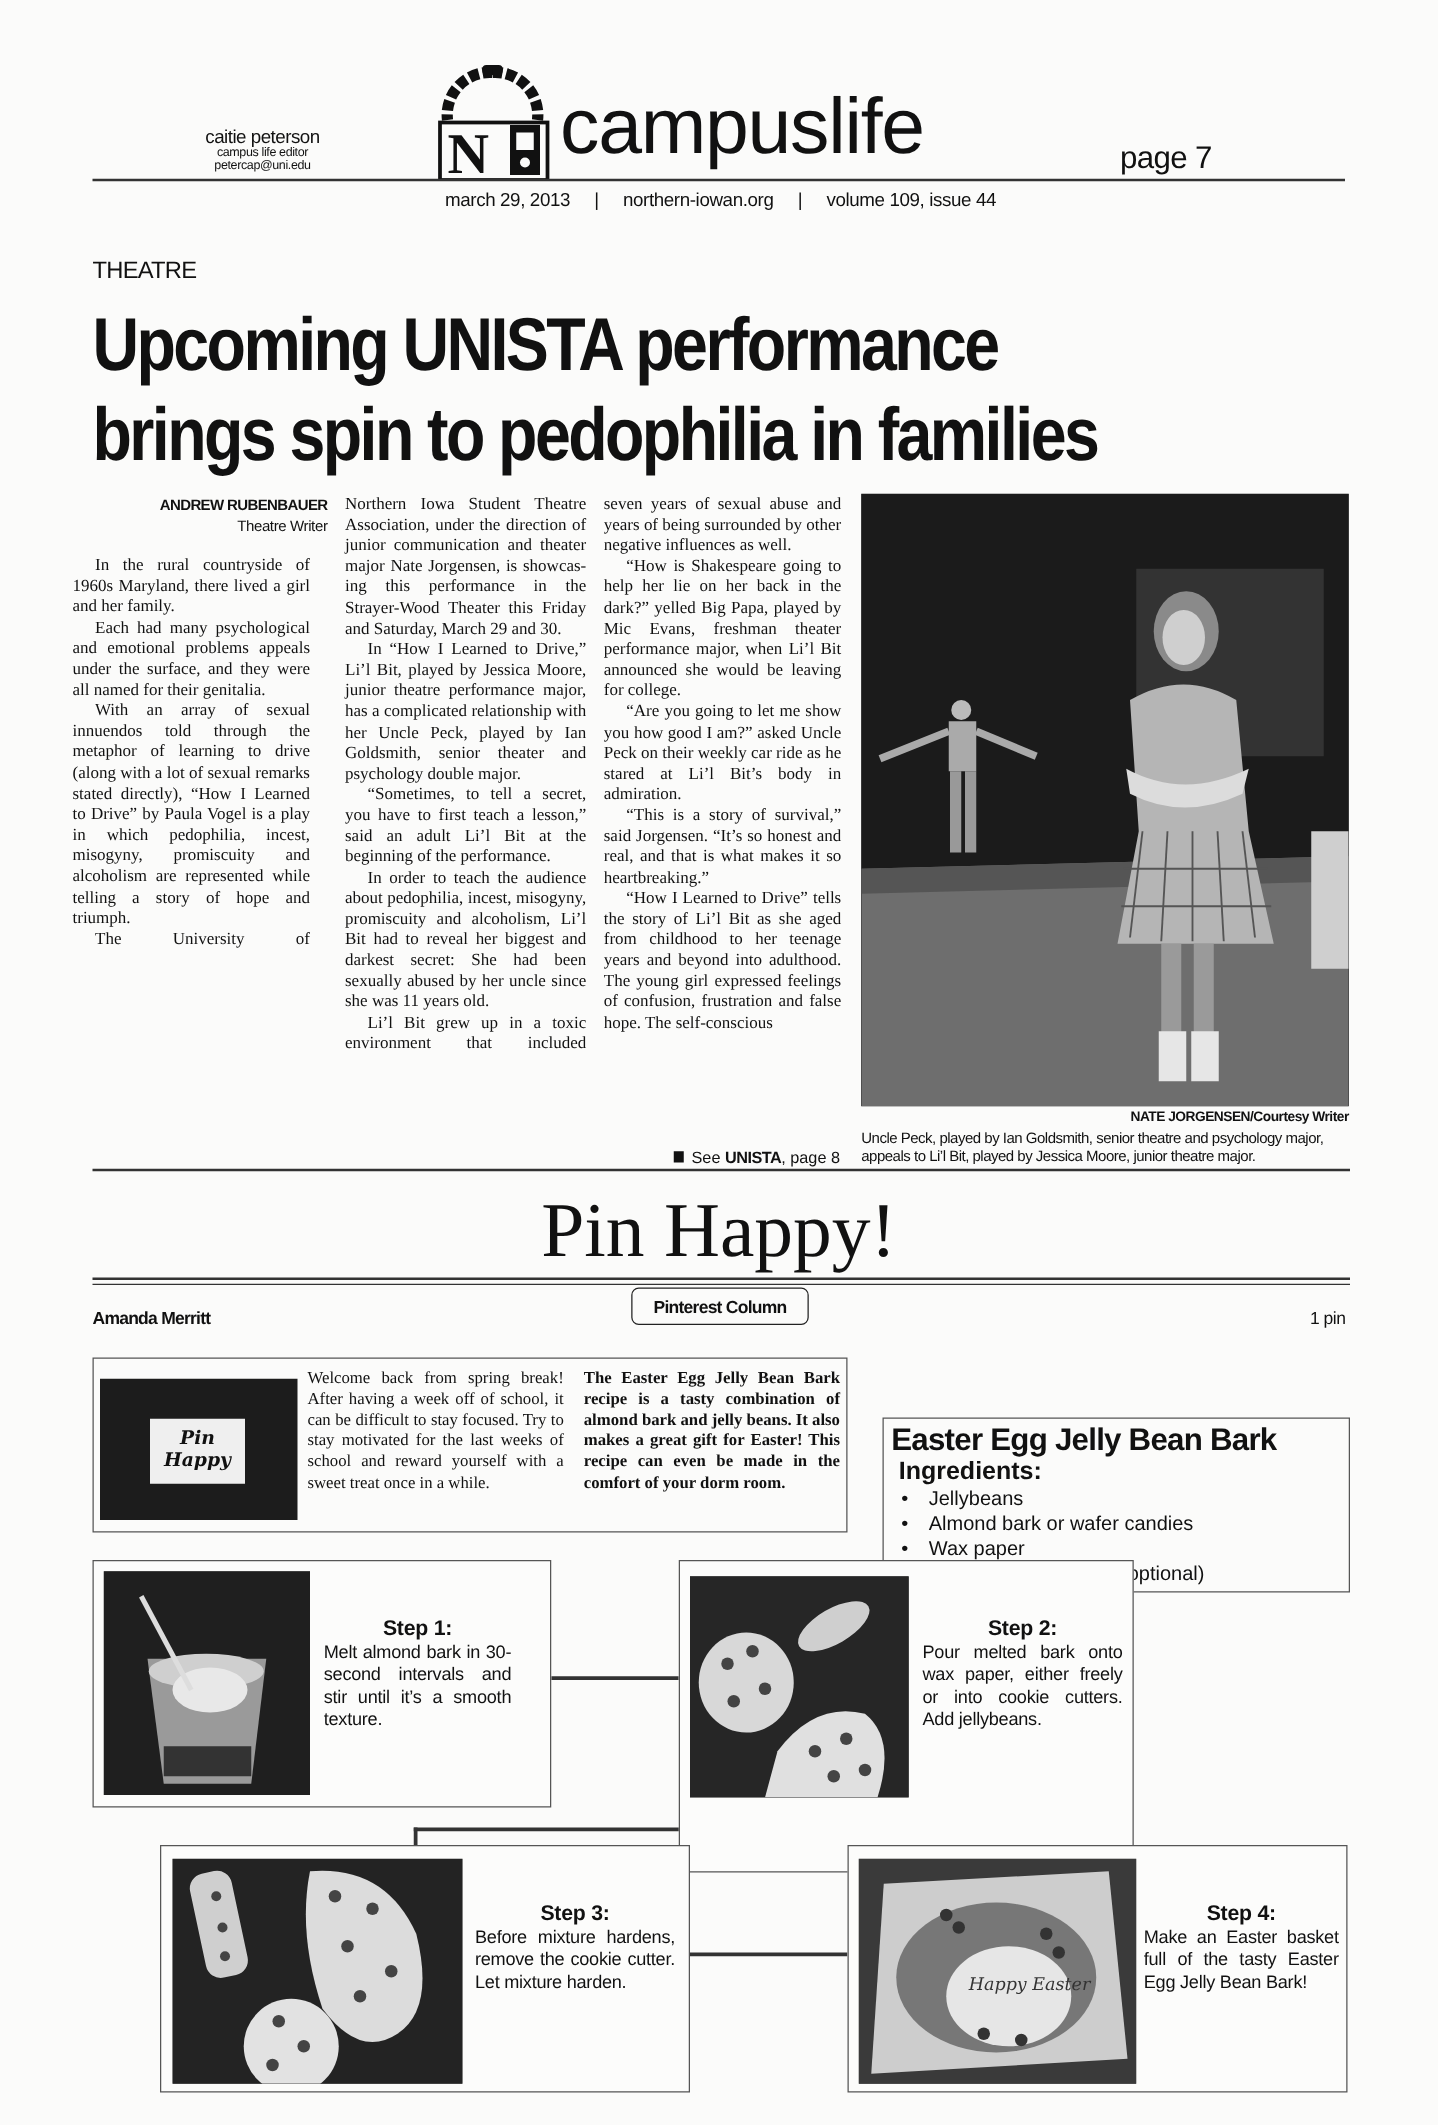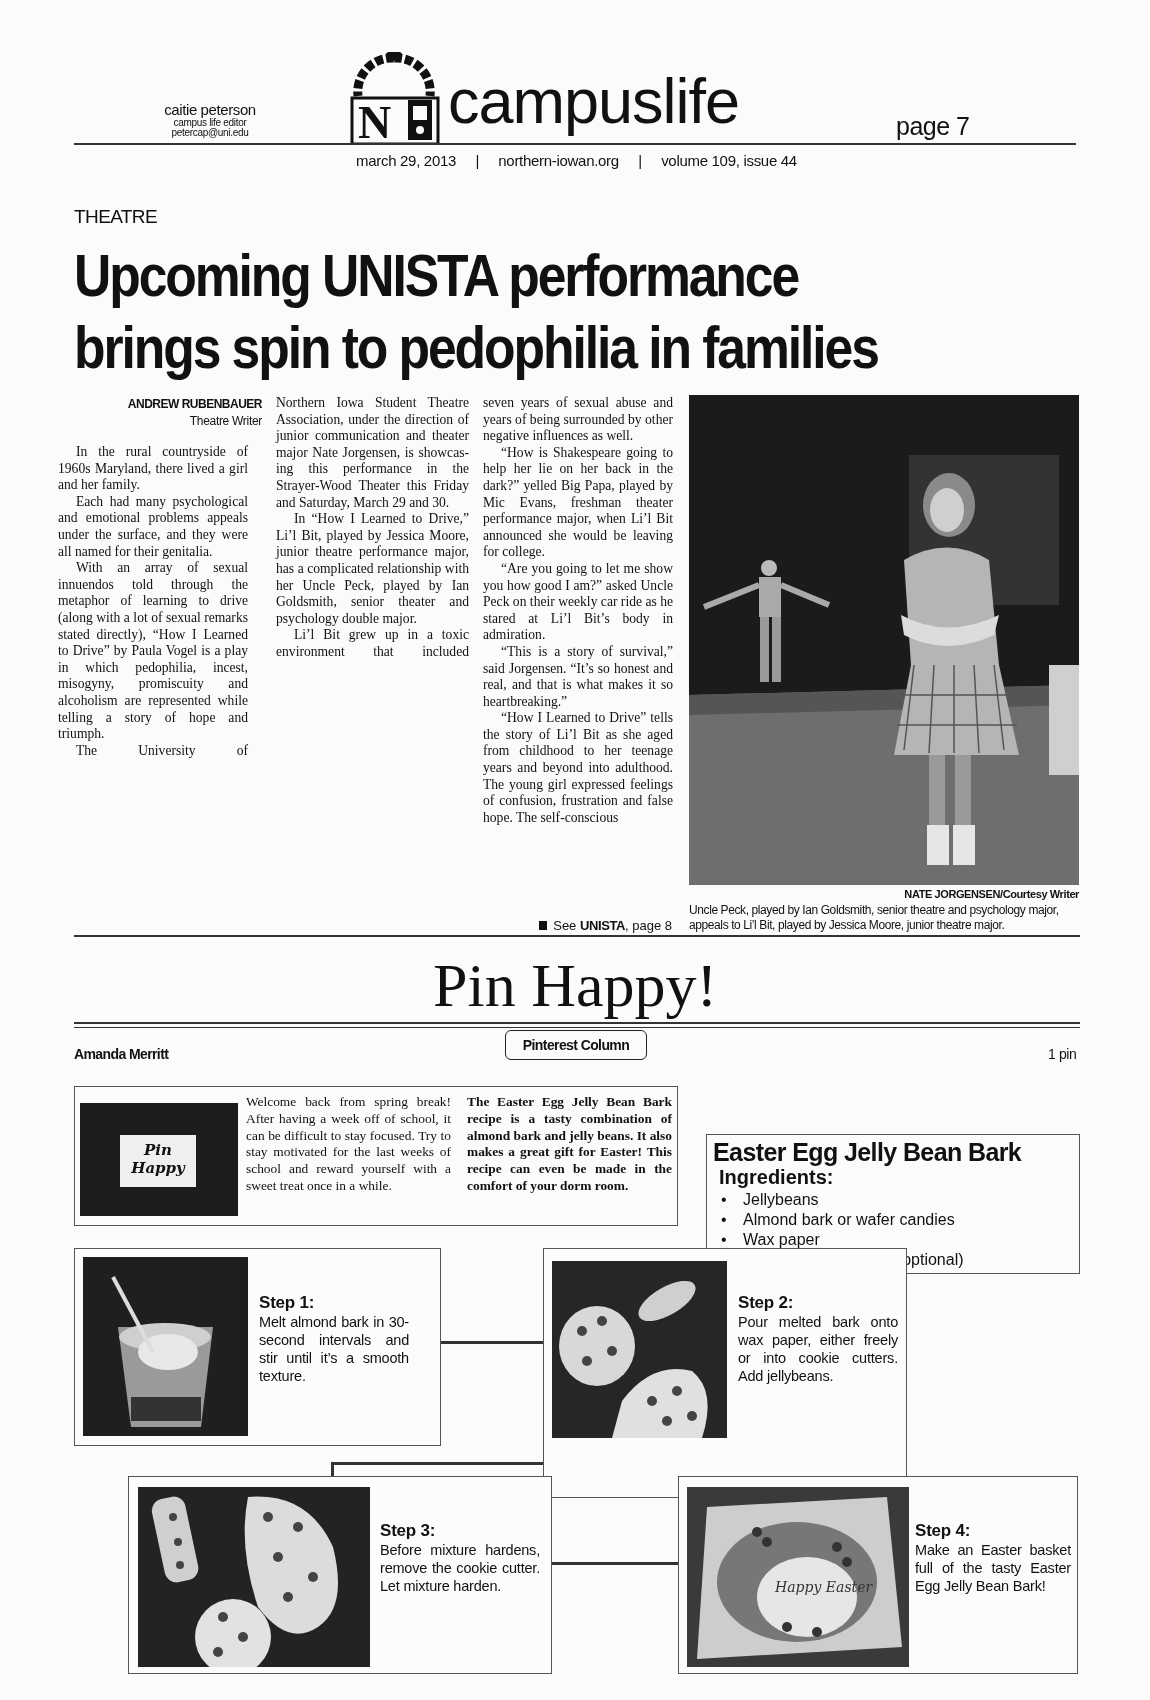--- a/index.html
+++ b/index.html
@@ -65,21 +65,21 @@
   .ingbox .title { font-size: 25px; font-weight: bold; line-height: 28px; letter-spacing: -0.6px; }
   .ingbox .sub { font-size: 20px; font-weight: bold; line-height: 22px; margin-left: 6px; }
   .ingbox ul { margin: 2px 0 0 0; padding: 0 0 0 8px; list-style: none; }
   .ingbox li { font-size: 16px; line-height: 20px; }
   .ingbox li::before { content: "\2022"; display: inline-block; width: 22px; }
 
   
   .step { border: 1.5px solid #555; box-sizing: border-box; background: #fcfcfb; }
   .step .pic { position: absolute; background: #222; overflow: hidden; }
   .step .txt { position: absolute; font-size: 14.5px; line-height: 18px; text-align: justify; letter-spacing: -0.2px; }
-  .step .txt .h { font-size: 17px; font-weight: bold; line-height: 20px; display: block; text-align: left; }
+  .step .txt .h { font-size: 17px; font-weight: bold; line-height: 20px; display: block; text-align: center; }
   .s1 { left: 74px; top: 1248px; width: 367px; height: 198px; }
   .s2 { left: 543px; top: 1248px; width: 364px; height: 250px; }
   .s3 { left: 128px; top: 1476px; width: 424px; height: 198px; }
   .s4 { left: 678px; top: 1476px; width: 400px; height: 198px; }
   .conn { background: #333; }
 </style>
 </head>
 <body>
 
 <div class="abs editor">
@@ -120,20 +120,22 @@
 
 <div class="abs col col1 serif">
   <p>In the rural countryside of 1960s Maryland, there lived a girl and her family.</p>
   <p>Each had many psycholog­ical and emotional problems appeals under the surface, and they were all named for their genitalia.</p>
   <p>With an array of sexual innuendos told through the metaphor of learning to drive (along with a lot of sexu­al remarks stated directly), “How I Learned to Drive” by Paula Vogel is a play in which pedophilia, incest, misogyny, promiscuity and alcoholism are represented while telling a story of hope and triumph.</p>
   <p style="text-align-last: justify;">The University of</p>
 </div>
 <div class="abs col col2 serif">
   <p class="noindent">Northern Iowa Student Theatre Association, under the direction of junior com­munication and theater major Nate Jorgensen, is showcas­ing this performance in the Strayer-Wood Theater this Friday and Saturday, March 29 and 30.</p>
   <p>In “How I Learned to Drive,” Li’l Bit, played by Jessica Moore, junior the­atre performance major, has a complicated relationship with her Uncle Peck, played by Ian Goldsmith, senior theater and psychology double major.</p>
+  <p>“Sometimes, to tell a secret, you have to first teach a les­son,” said an adult Li’l Bit at the beginning of the perfor­mance.</p>
+  <p>In order to teach the audi­ence about pedophilia, incest, misogyny, promiscuity and alcoholism, Li’l Bit had to reveal her biggest and darkest secret: She had been sexually abused by her uncle since she was 11 years old.</p>
   <p style="text-align-last: justify;">Li’l Bit grew up in a toxic environment that included</p>
 </div>
 <div class="abs col col3 serif">
   <p class="noindent">seven years of sexual abuse and years of being surround­ed by other negative influ­ences as well.</p>
   <p>“How is Shakespeare going to help her lie on her back in the dark?” yelled Big Papa, played by Mic Evans, freshman theater perfor­mance major, when Li’l Bit announced she would be leav­ing for college.</p>
   <p>“Are you going to let me show you how good I am?” asked Uncle Peck on their weekly car ride as he stared at Li’l Bit’s body in admiration.</p>
   <p>“This is a story of sur­vival,” said Jorgensen. “It’s so honest and real, and that is what makes it so heartbreak­ing.”</p>
   <p>“How I Learned to Drive” tells the story of Li’l Bit as she aged from childhood to her teenage years and beyond into adulthood. The young girl expressed feelings of confusion, frustration and false hope. The self-conscious</p>
 </div>
 <div class="abs jump">

